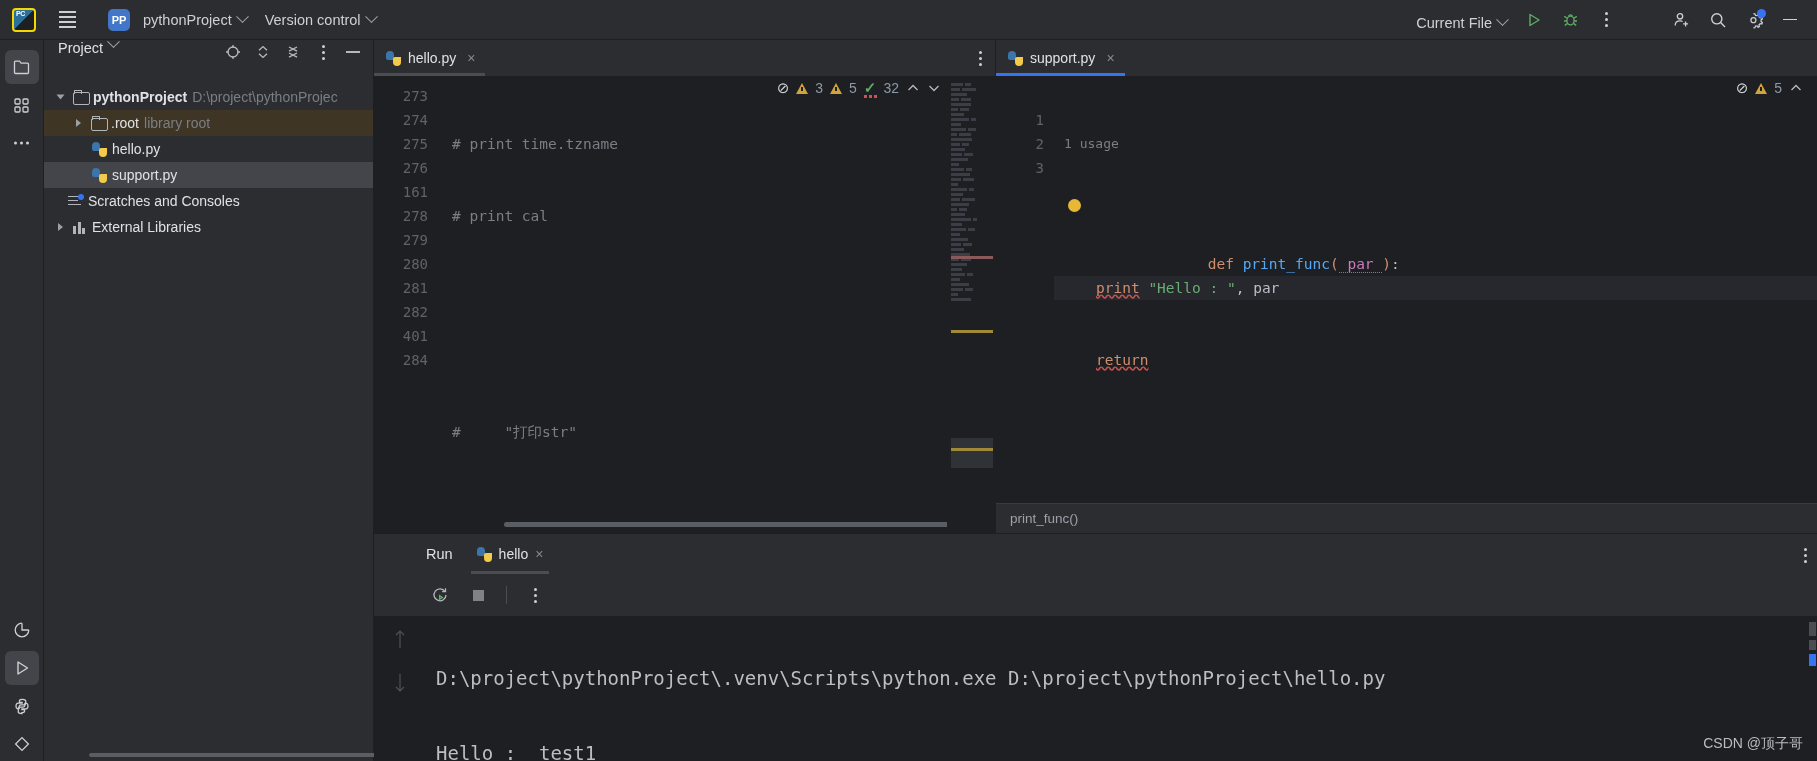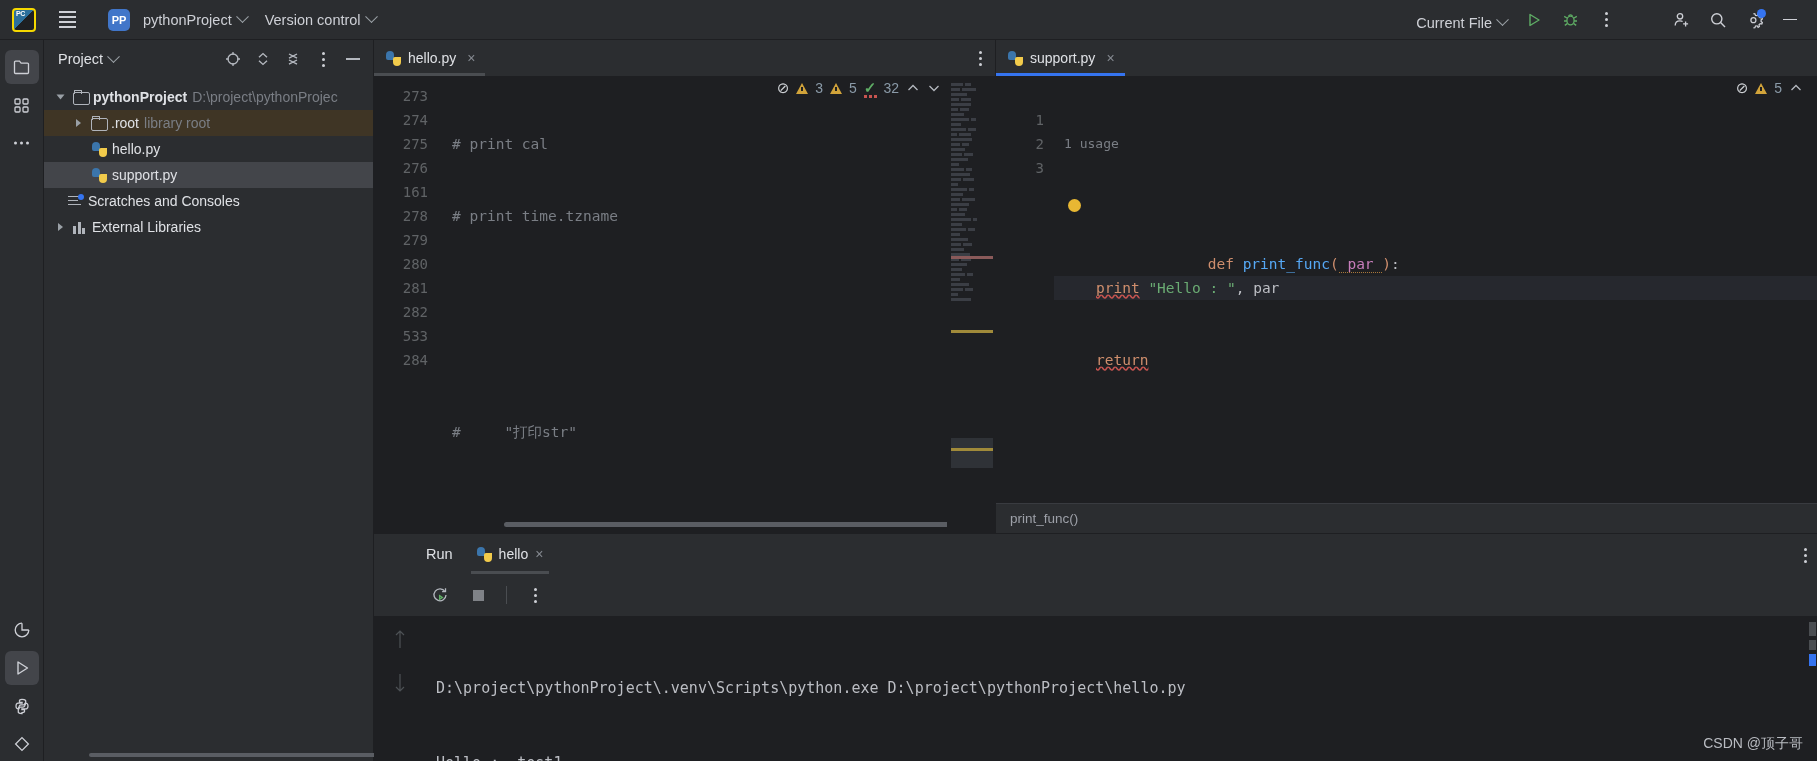--- a/index.html
+++ b/index.html
@@ -68,21 +68,21 @@
              align-items: center; justify-content: center; cursor: pointer; color: #ced0d6; }
   .act-btn.active { background: #43454a; }
   .act-spacer { flex: 1 1 auto; }
 
   
   .project-panel {
     width: 330px; min-width: 330px; background: #2b2d30;
     display: flex; flex-direction: column; border-right: 1px solid #1e1f22;
     position: relative;
   }
-  .pp-header { height: 38px; display: flex; align-items: center; padding: 0 8px 0 14px; gap: 6px; }
+  .pp-header { height: 38px; display: flex; align-items: flex-start; padding: 0 8px 0 14px; gap: 6px; }
   .pp-title { color: #dfe1e5; font-size: 14.5px; }
   .pp-header .spacer { flex: 1 1 auto; }
   .pp-ic { width: 24px; height: 24px; display: flex; align-items: center; justify-content: center;
            border-radius: 4px; cursor: pointer; color: #b4b8bf; }
 
   .tree { padding-top: 6px; font-size: 14px; color: #dfe1e5; user-select: none; }
   .tnode { display: flex; align-items: center; height: 26px; padding-left: 8px; cursor: pointer;
            white-space: nowrap; gap: 5px; }
   .tnode.sel { background: #43454a; }
   .tnode.hl  { background: #3f3525; }
@@ -192,22 +192,22 @@
 
   .run-toolbar { height: 42px; min-height:42px; background:#2b2d30; display:flex; align-items:center;
                  padding-left: 52px; gap: 10px; }
   .rt-btn { width:28px;height:28px;display:flex;align-items:center;justify-content:center;
             border-radius:5px;cursor:pointer;color:#b4b8bf;}
   .vdiv { width:1px; height:18px; background:#4a4d51; margin:0 4px; }
 
   .console-wrap { flex:1 1 auto; display:flex; background:#1e1f22; min-height:0; position:relative;}
   .console-gutter { width: 52px; min-width:52px; display:flex; flex-direction:column;
                     align-items:center; padding-top:12px; gap:18px; color:#4d5155; }
-  .console { flex:1 1 auto; padding: 10px 0 0 10px; font-family:"DejaVu Sans Mono", monospace;
-             font-size:15px; line-height: 25px; color:#bcbec4; white-space:pre; }
+  .console { flex:1 1 auto; padding: 0 0 0 10px; font-family:"DejaVu Sans Mono", monospace;
+             font-size:19px; line-height: 25px; color:#bcbec4; white-space:pre; }
 
   .watermark { position:absolute; right:14px; bottom:8px; color:#b9bcc2; font-size:14px;
                font-family:"Liberation Sans", sans-serif; }
   .right-scroll { position:absolute; right:0; top:0; width:9px; height:100%; }
   .rs-a{position:absolute;right:1px;width:7px;background:#4a4d51;}
   .rs-b{position:absolute;right:1px;width:7px;background:#3574f0;}
 </style>
 </head>
 <body>
 
@@ -460,27 +460,27 @@
               <div>273</div>
               <div>274</div>
               <div>275</div>
               <div>276</div>
               <div>161</div>
               <div>278</div>
               <div>279</div>
               <div>280</div>
               <div>281</div>
               <div>282</div>
-              <div>533</div>
+              <div>401</div>
               <div>284</div>
             </div>
 
             <div class="code">
+              <div class="ln cmt"># print time.tzname</div>
               <div class="ln cmt"># print cal</div>
-              <div class="ln cmt"># print time.tzname</div>
               <div class="ln">&nbsp;</div>
               <div class="ln">&nbsp;</div>
               <div class="ln cmt">#     "打印str"</div>
               
               
               
               
               
               
               <div class="hscroll"></div>

